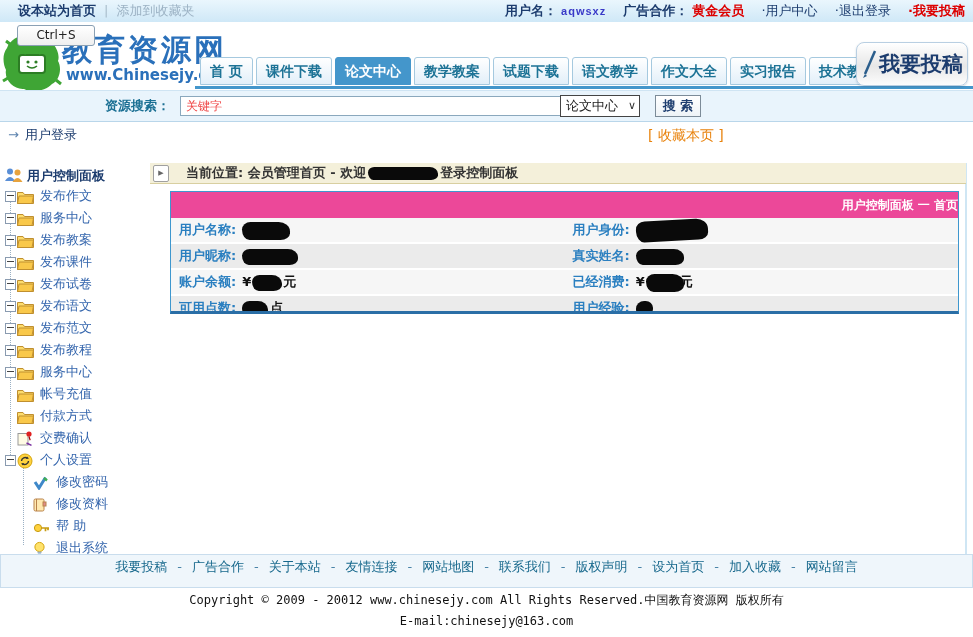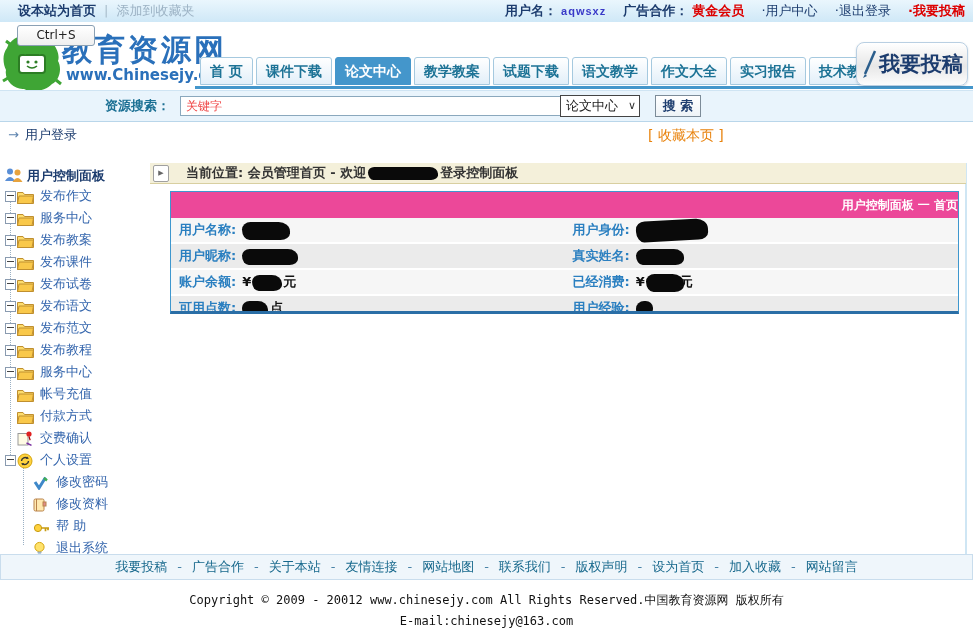--- a/index.html
+++ b/index.html
@@ -87,21 +87,21 @@
   .prow{display:flex;height:24px;line-height:24px;border-bottom:2px solid #fff;}
   .prow.odd{background:#f6f6f6;}
   .prow.even{background:#ebebeb;}
   .pcell{width:50%;padding-left:8px;box-sizing:border-box;white-space:nowrap;}
   .plabel{color:#2a7fc0;font-weight:bold;margin-right:6px;}
   .pval{color:#111;font-weight:bold;}
   
   .blob{display:inline-block;background:#0a0a0a;vertical-align:middle;
         border-radius:9px 12px 10px 8px / 8px 10px 7px 11px;}
   
-  #footbar{position:absolute;left:0;top:554px;width:973px;height:26px;background:#eff6fb;
+  #footbar{position:absolute;left:0;top:554px;width:973px;height:34px;background:#eff6fb;
            border:1px solid #c9dded;box-sizing:border-box;text-align:center;line-height:24px;white-space:nowrap;}
   #footbar .flink{color:#17688c;margin:0 10px;cursor:pointer;}
   #footbar .fsep{color:#4a84a8;}
   #copy1{position:absolute;left:0;top:592px;width:973px;text-align:center;
          font-family:"DejaVu Sans Mono","Liberation Mono",monospace;font-size:12px;color:#111;}
   #copy2{position:absolute;left:0;top:614px;width:973px;text-align:center;
          font-family:"DejaVu Sans Mono","Liberation Mono",monospace;font-size:12px;color:#111;}
 </style>
 </head>
 <body>

